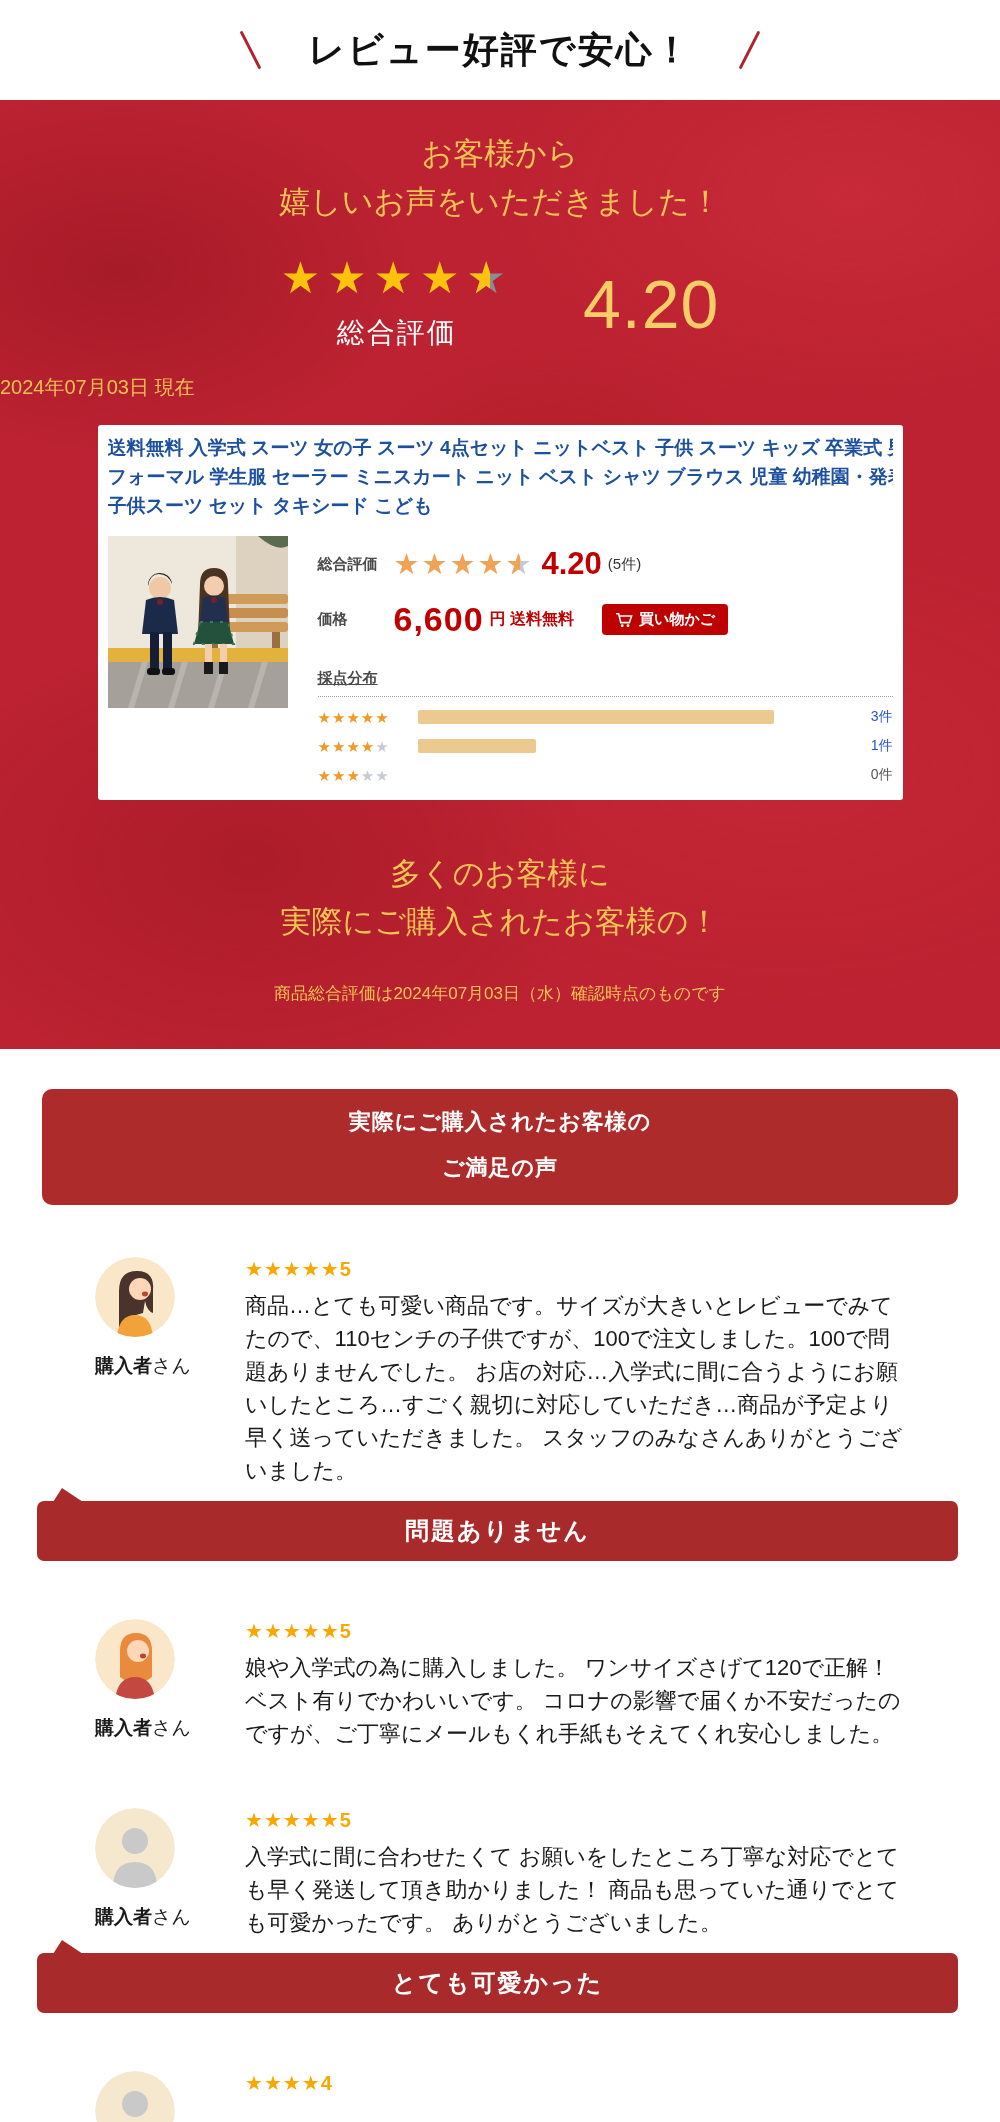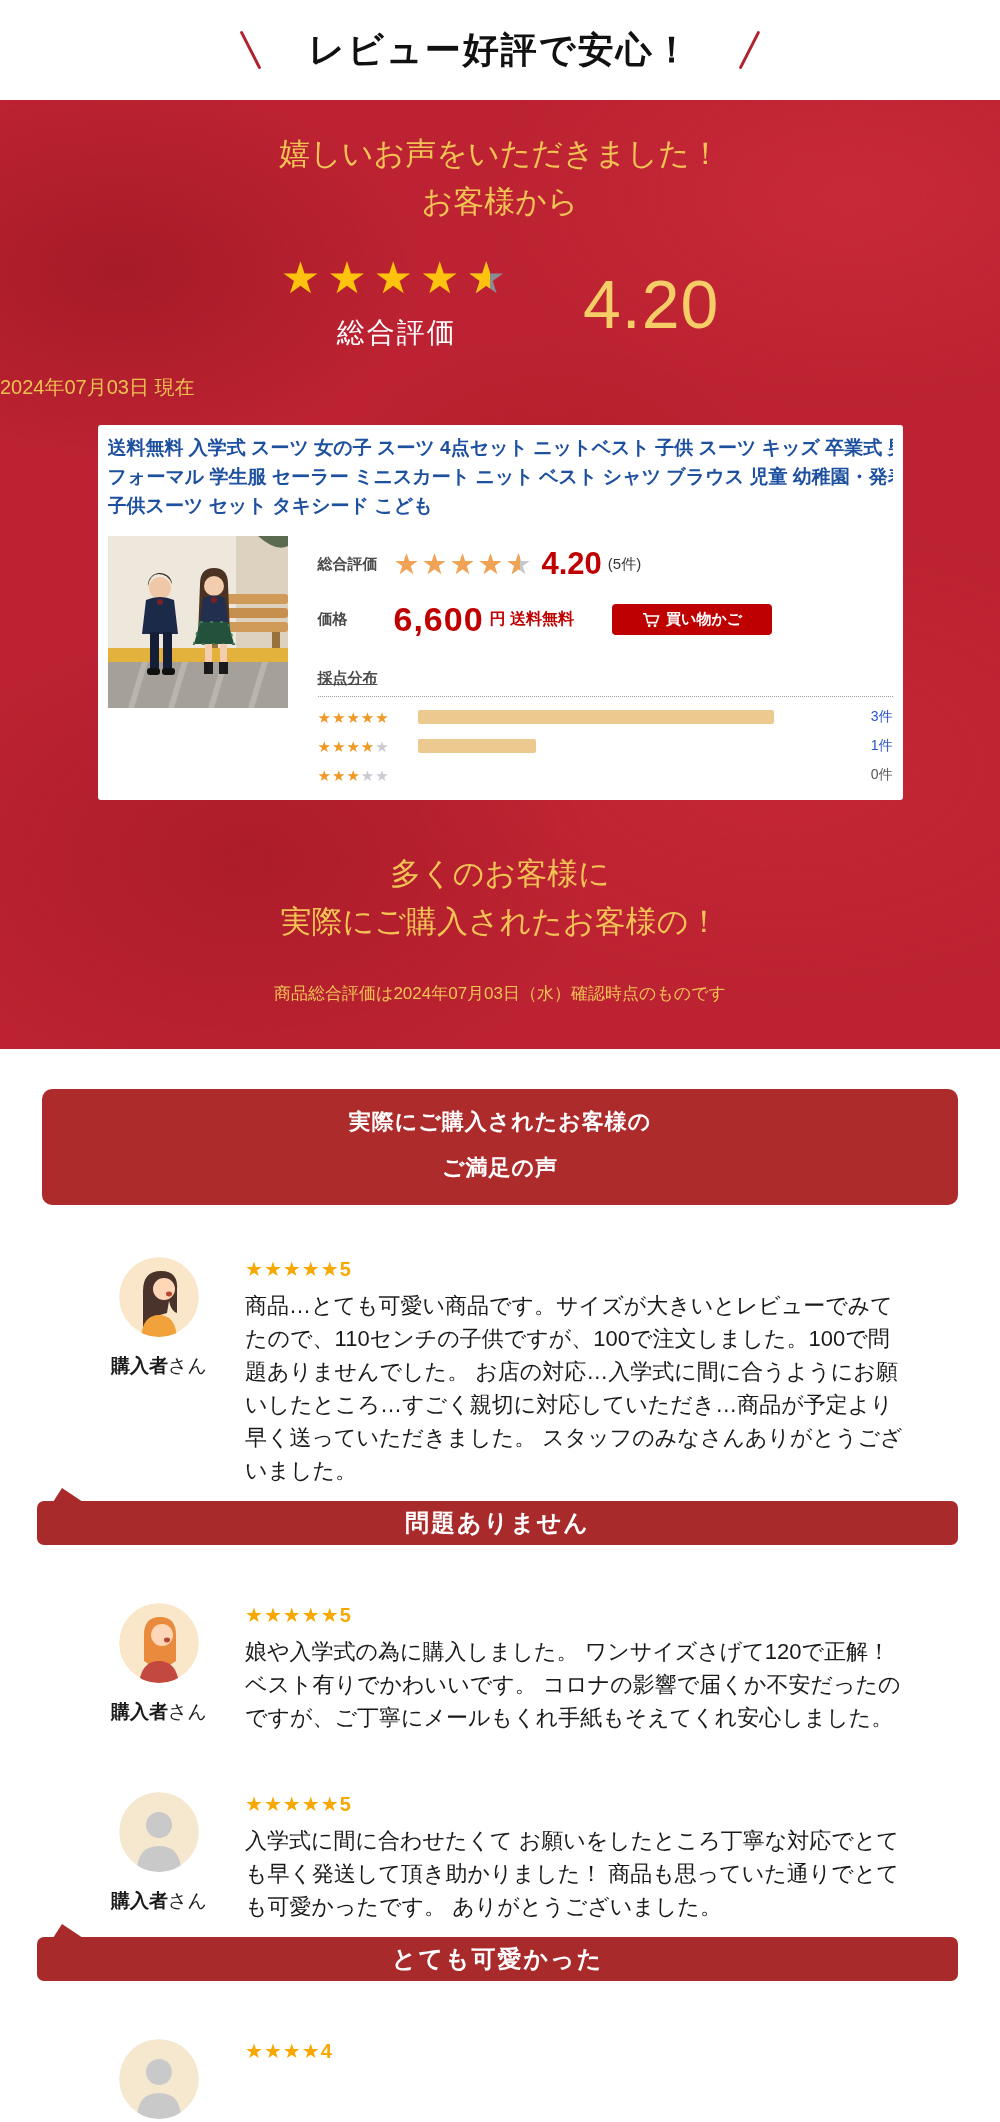--- a/index.html
+++ b/index.html
@@ -43,22 +43,22 @@
   .info-row { display:flex; align-items:center; }
   .info-label { font-size:15px; font-weight:700; color:#4a4a4a; width:76px; flex:0 0 auto; }
   .card-stars { font-size:29px; letter-spacing:2px; color:#f0a355; line-height:1; white-space:nowrap; }
   .card-stars .half-star { color:#c5c9cf; }
   .card-stars .half-star .fill { color:#f0a355; }
   .card-score { color:#c00000; font-size:31px; font-weight:700; margin-left:8px; }
   .card-count { color:#333; font-size:15px; margin-left:6px; cursor:pointer; }
   .price-row { margin-top:18px; }
   .price-val { color:#c00000; font-size:34px; font-weight:700; letter-spacing:1px; }
   .price-unit { color:#c00000; font-size:16px; font-weight:700; margin-left:6px; }
-  .cart-btn { margin-left:38px; background:#bf0000; color:#fff; border:none; border-radius:4px;
-              font-size:15px; font-weight:700; padding:6px 30px; display:inline-flex; align-items:center; gap:6px;
+  .cart-btn { margin-left:28px; background:#bf0000; color:#fff; border:none; border-radius:4px;
+              font-size:15px; font-weight:700; padding:6px 13px; display:inline-flex; align-items:center; gap:6px;
               font-family:inherit; cursor:pointer; }
   .dist { margin-top:30px; }
   .dist-head { font-size:15px; font-weight:700; color:#4a4a4a; padding-bottom:8px; border-bottom:1px dotted #9a9a9a;text-decoration:underline; }
   .dist-row { display:flex; align-items:center; margin-top:11px; }
   .dist-stars { width:100px; font-size:15px; letter-spacing:1px; line-height:1; flex:0 0 auto; }
   .ds-fill { color:#ef9926; }
   .ds-empty { color:#c8ccd2; }
   .dist-bar-wrap { flex:1; height:14px; }
   .dist-bar { height:14px; background:#ecc98e; border-radius:2px; }
   .dist-count { width:62px; text-align:right; font-size:14px; flex:0 0 auto; }
@@ -68,50 +68,50 @@
   .hero-closing { margin-top:50px; }
   .hero-footnote { text-align:center; color:#f3c455; font-size:17px; font-weight:500; margin-top:36px; }
 
   
   .reviews { background:#fff; padding:40px 0 74px; }
   .section-banner { margin:0 42px; background:#ae2b2b; border-radius:10px; color:#fff; text-align:center;
                     padding:18px 0 22px; display:flex; flex-direction:column; gap:16px; }
   .section-banner div { font-size:22px; font-weight:700; letter-spacing:1px; }
 
   .review { display:flex; gap:22px; margin:52px 90px 0 95px; }
-  .avatar-col { width:128px; flex:0 0 auto; text-align:center; }
+  .avatar-col { width:128px; flex:0 0 auto; }
   .avatar { width:80px; height:80px; border-radius:50%; overflow:hidden; display:inline-block; }
   .reviewer { font-size:19px; margin-top:12px; white-space:nowrap; }
   .reviewer b { font-weight:700; }
   .review-content { flex:1; min-width:0; }
   .review-stars { color:#f8a800; font-size:20px; font-weight:700; letter-spacing:1px; }
   .review-body { font-size:22px; line-height:1.5; margin-top:8px; }
 
   .review-banner { position:relative; margin:14px 42px 0 37px; background:#a92a2b; border-radius:7px;
-                   height:44px; display:flex; align-items:center; justify-content:center; }
+                   height:60px; display:flex; align-items:center; justify-content:center; }
   .review-banner::before { content:""; position:absolute; top:-13px; left:16px; width:0; height:0;
                    border-left:9px solid transparent; border-right:21px solid transparent;
                    border-bottom:14px solid #a92a2b; }
   .review-banner span { color:#fff; font-size:24px; font-weight:700; letter-spacing:2px; }
 
   .mt-review-gap { margin-top:58px; }
 </style>
 </head>
 <body>
 
 <header class="top-header">
   <div class="slash left"></div>
   <h1>レビュー好評で安心！</h1>
   <div class="slash right"></div>
 </header>
 
 <section class="hero">
   <div class="gold-heading">
+    <div>お客様から</div>
     <div>嬉しいお声をいただきました！</div>
-    <div>お客様から</div>
   </div>
 
   <div class="rating-row">
     <div class="stars-block">
       <div class="big-stars">★★★★<span class="half-star"><span class="fill">★</span>★</span></div>
       <div class="overall-label">総合評価</div>
     </div>
     <div class="big-score">4.20</div>
   </div>
 

